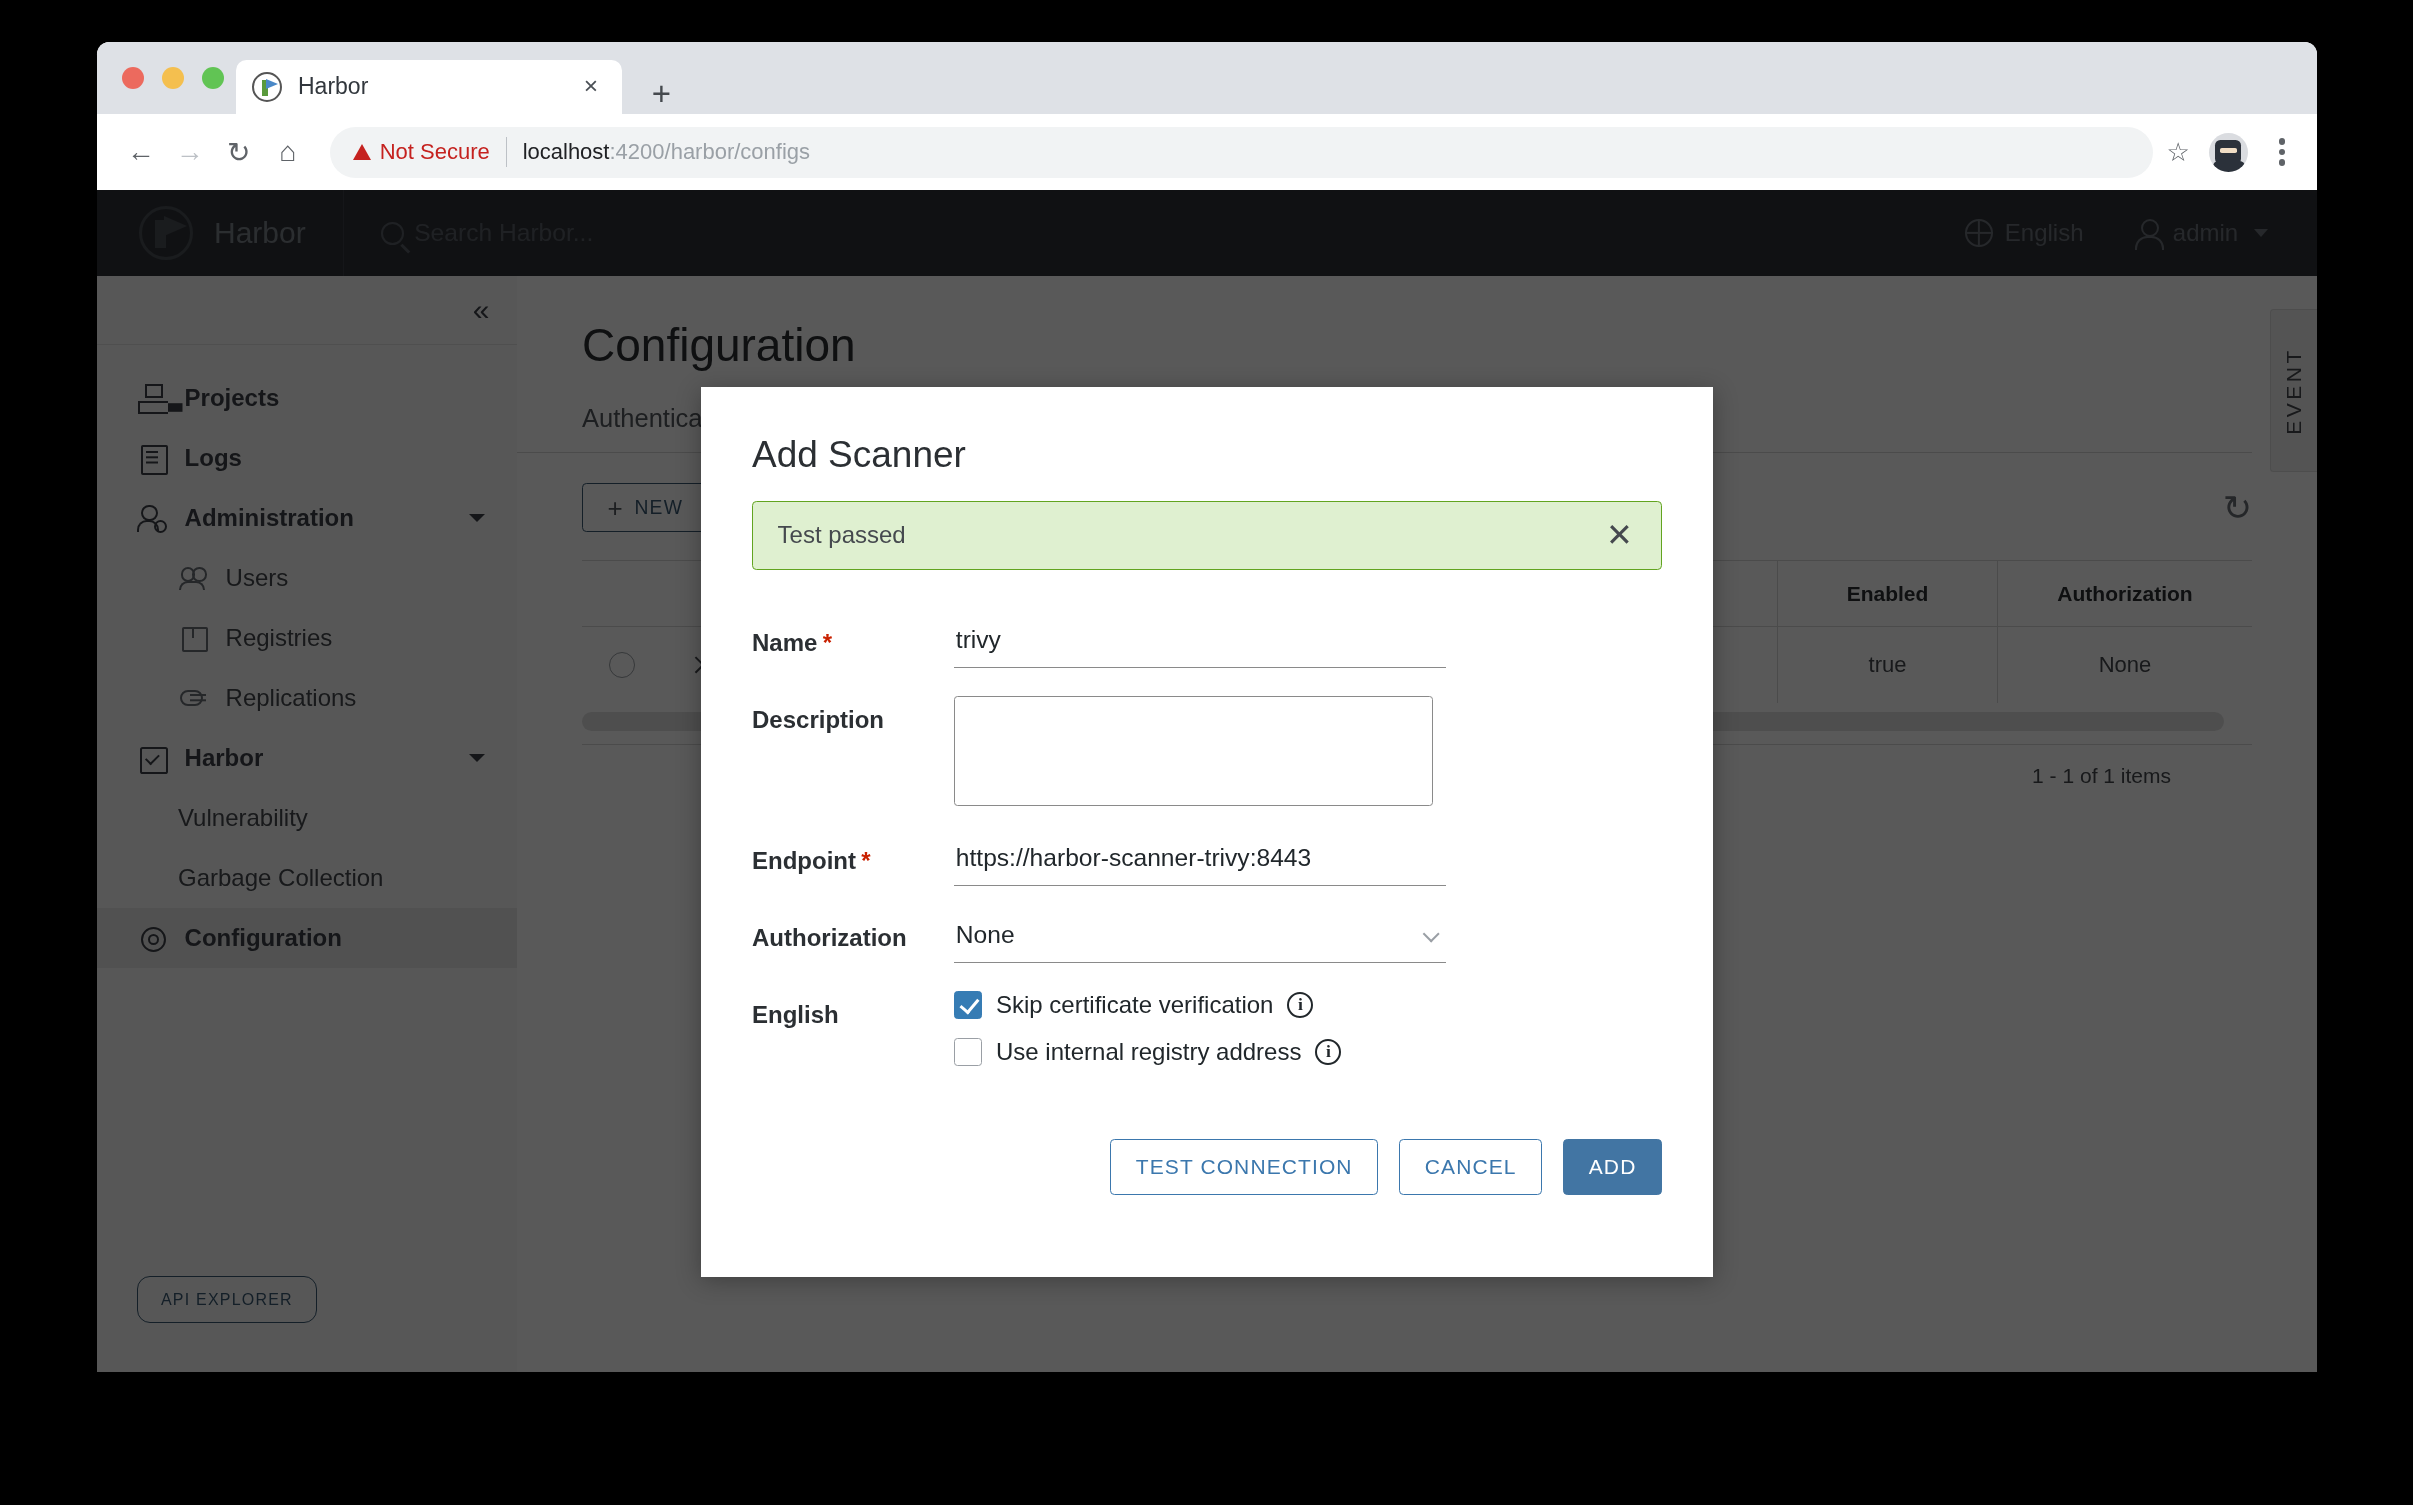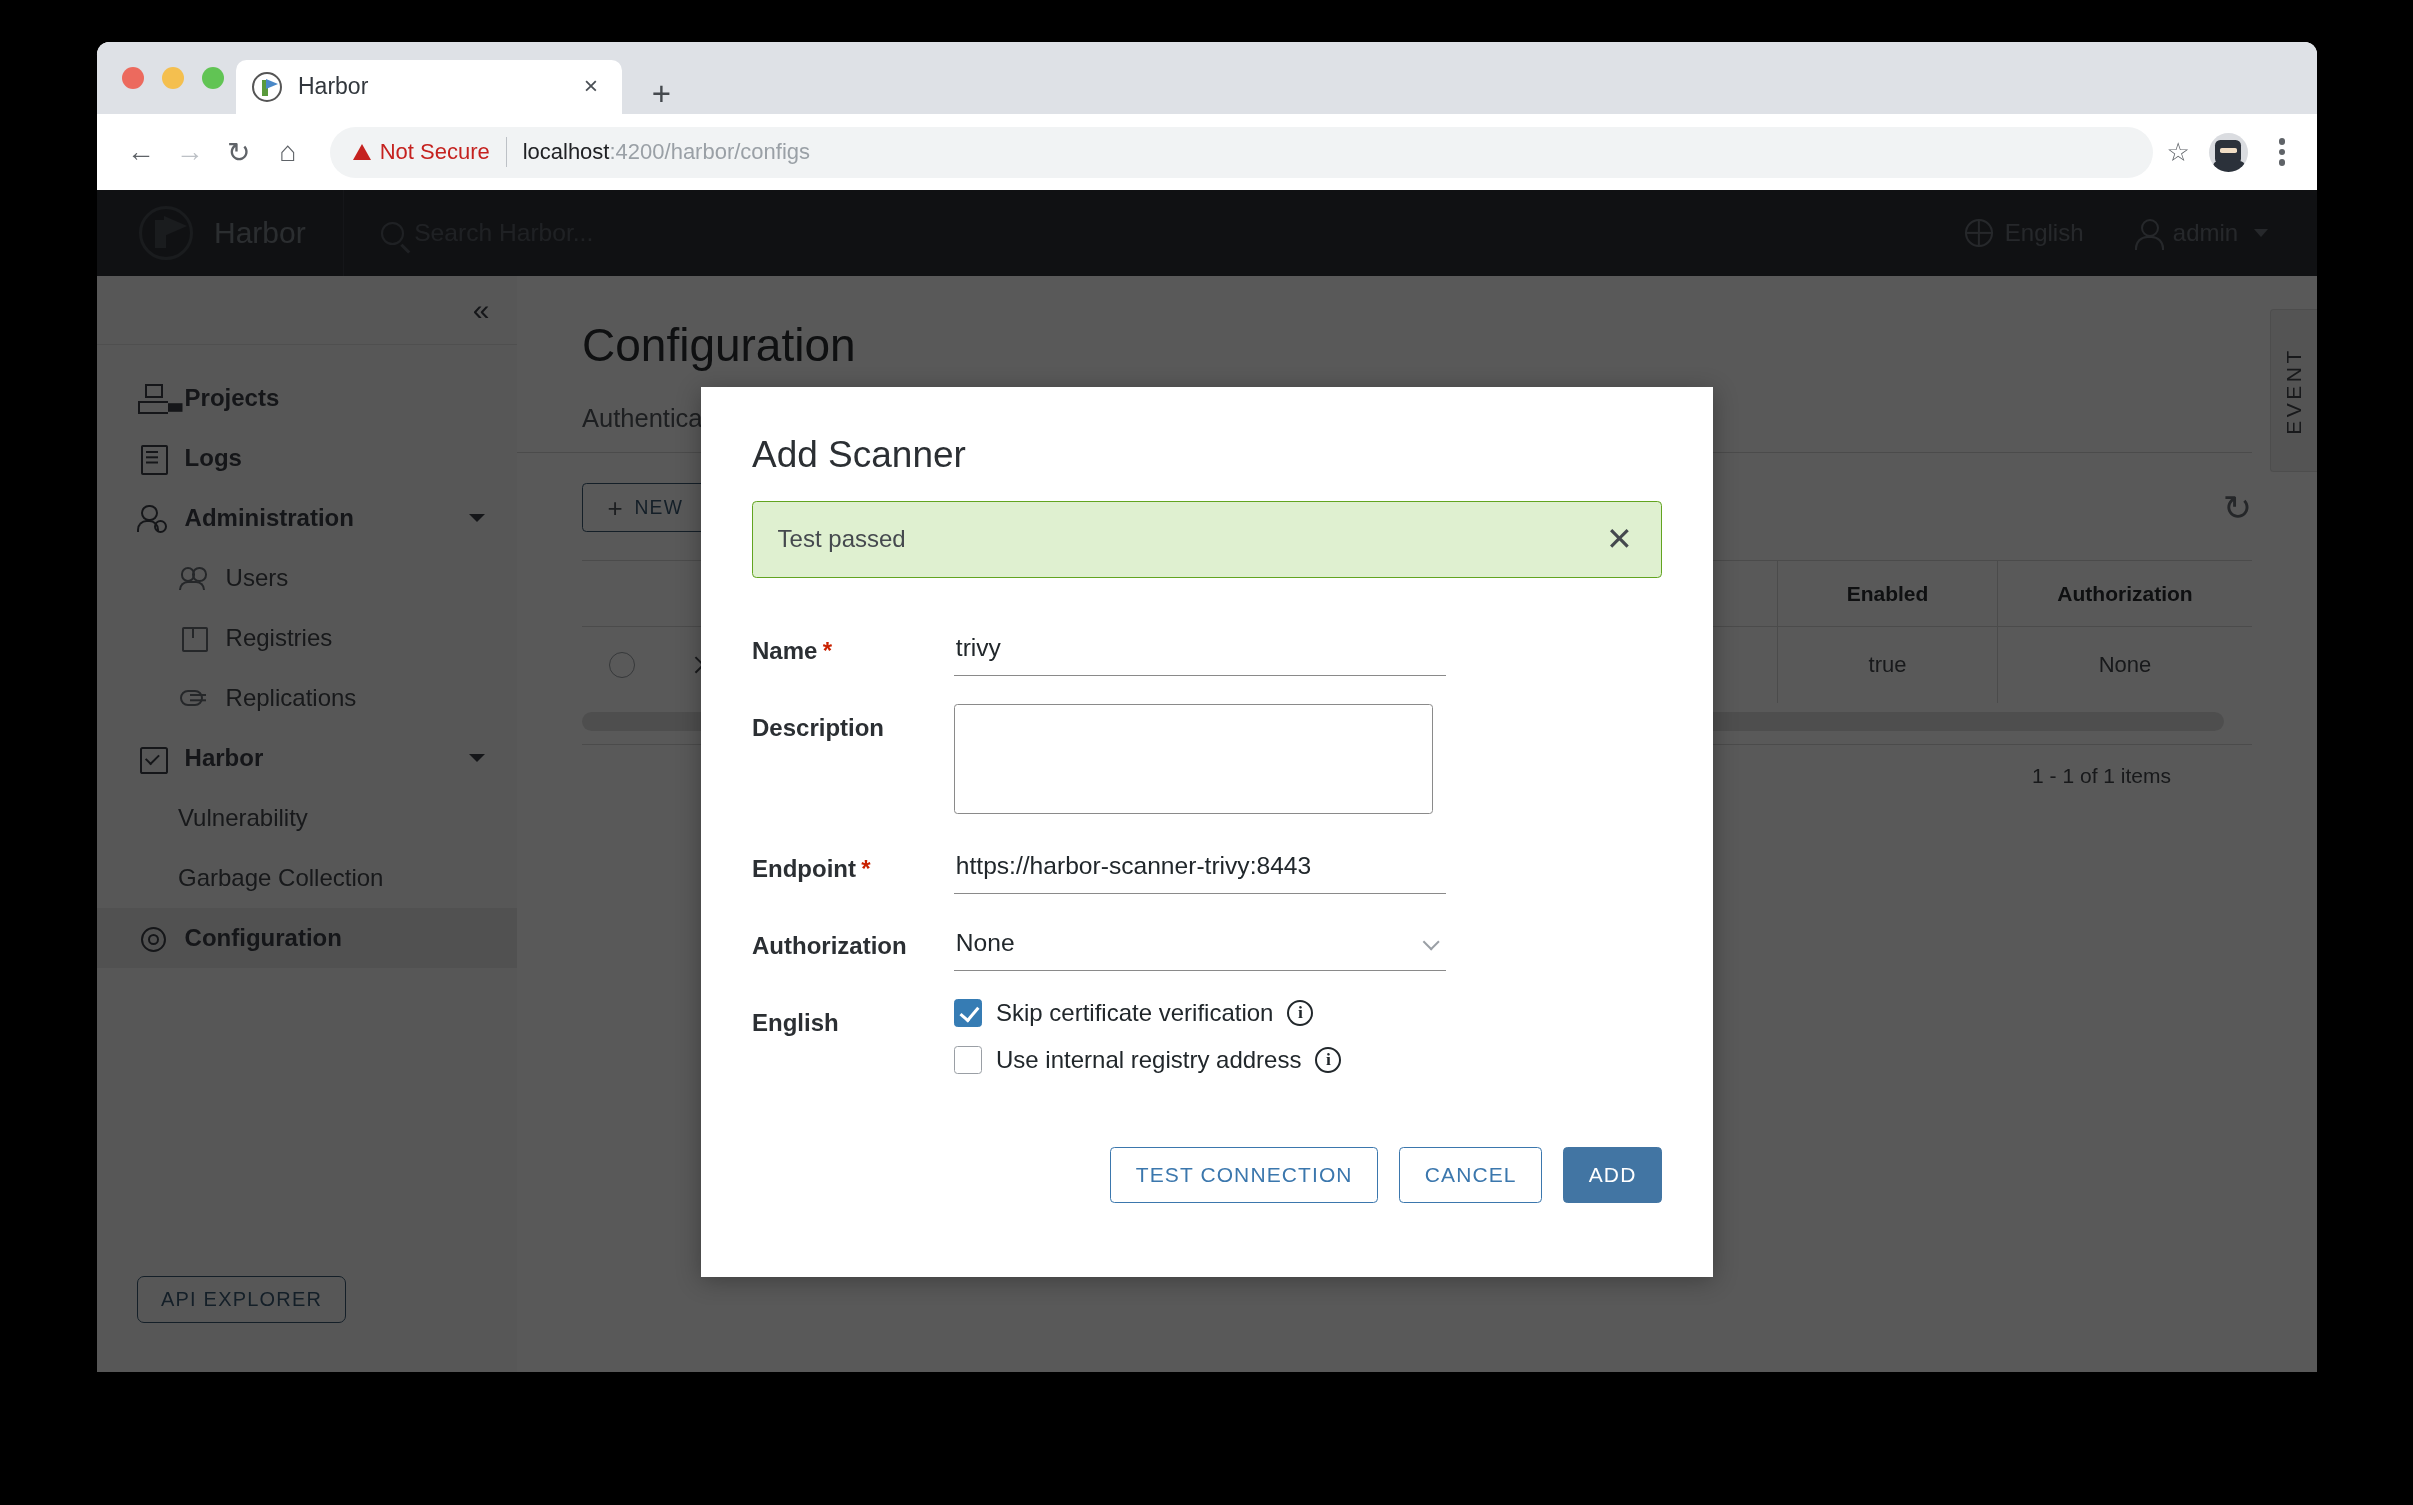--- a/index.html
+++ b/index.html
@@ -308,22 +308,22 @@
                       border-left:2.2px solid #3d4148; border-bottom:2.2px solid #3d4148; transform: rotate(-45deg); }
   .ic-config::before { content:""; position:absolute; left:4.4px; top:4.4px; width:21px; height:21px;
                        border:2.2px solid #3d4148; border-radius:50%; }
   .ic-config::after  { content:""; position:absolute; left:11.4px; top:11.4px; width:7px; height:7px;
                        border:2.2px solid #3d4148; border-radius:50%; }
 
   #api-explorer-wrap { padding: 0 0 49px 40px; }
   #api-explorer-button {
     display: inline-flex; align-items: center; justify-content: center;
     height: 47px; padding: 0 23px;
-    border: 1.3px solid #3b5a73; border-radius: 7px;
-    font-size: 20px; letter-spacing: 1.2px; color: #3b5a73;
+    border: 1.3px solid #3b5a73; border-radius: 13px;
+    font-size: 16px; letter-spacing: 1.2px; color: #3b5a73;
     background: transparent;
   }
 
   
   #harbor-content {
     flex: 1; background: #ffffff;
     position: relative; overflow: hidden;
   }
   #page-title {
     font-size: 46px; color: #2b2f33; font-weight: 400;
@@ -422,21 +422,21 @@
     background: #ffffff;
     z-index: 60;
     padding: 47px 51px 0 51px;
     box-shadow: 0 3.5px 23px rgba(0,0,0,0.3);
   }
   #modal-title {
     font-size: 37px; font-weight: 400; color: #2b2f33;
     margin-bottom: 24.6px;
   }
   #test-alert {
-    height: 77px;
+    height: 69px;
     background: #dff0d0;
     border: 1.8px solid #62a420;
     border-radius: 4.4px;
     display: flex; align-items: center;
     padding: 0 23px 0 24.6px;
     margin-bottom: 49px;
   }
   #test-alert-text { font-size: 24px; color: #45494e; flex: 1; }
   #test-alert-close {
     font-size: 32px; color: #45494e; line-height: 1;

